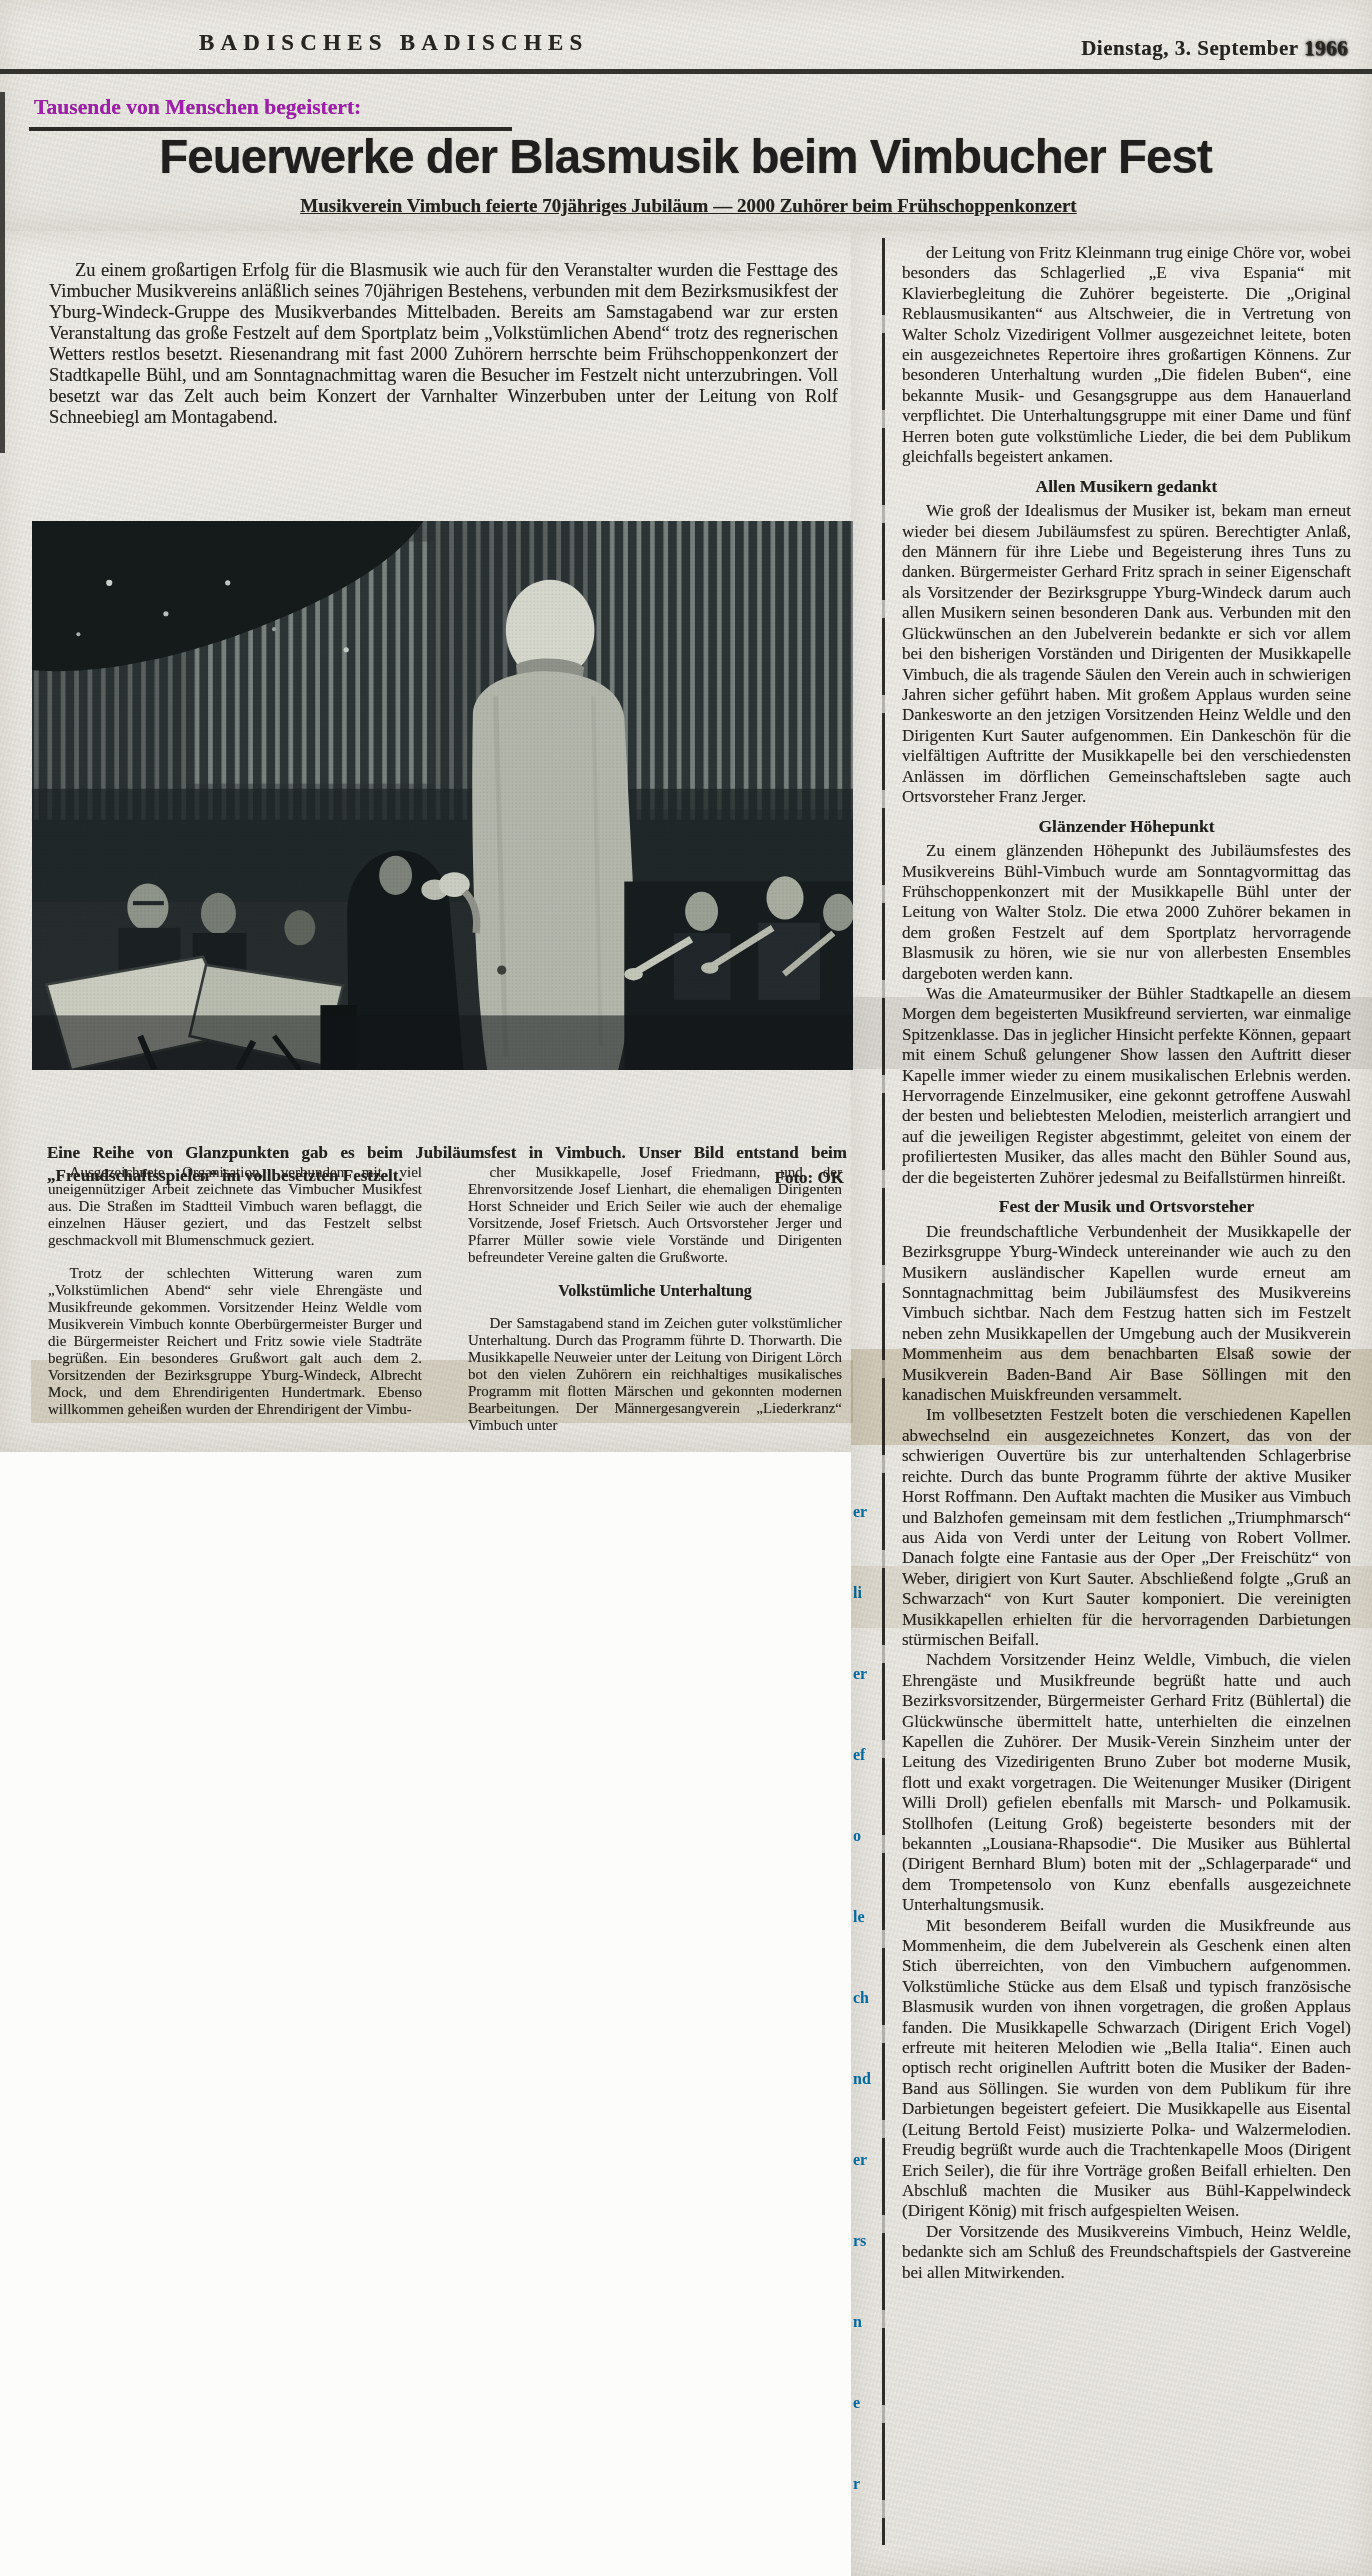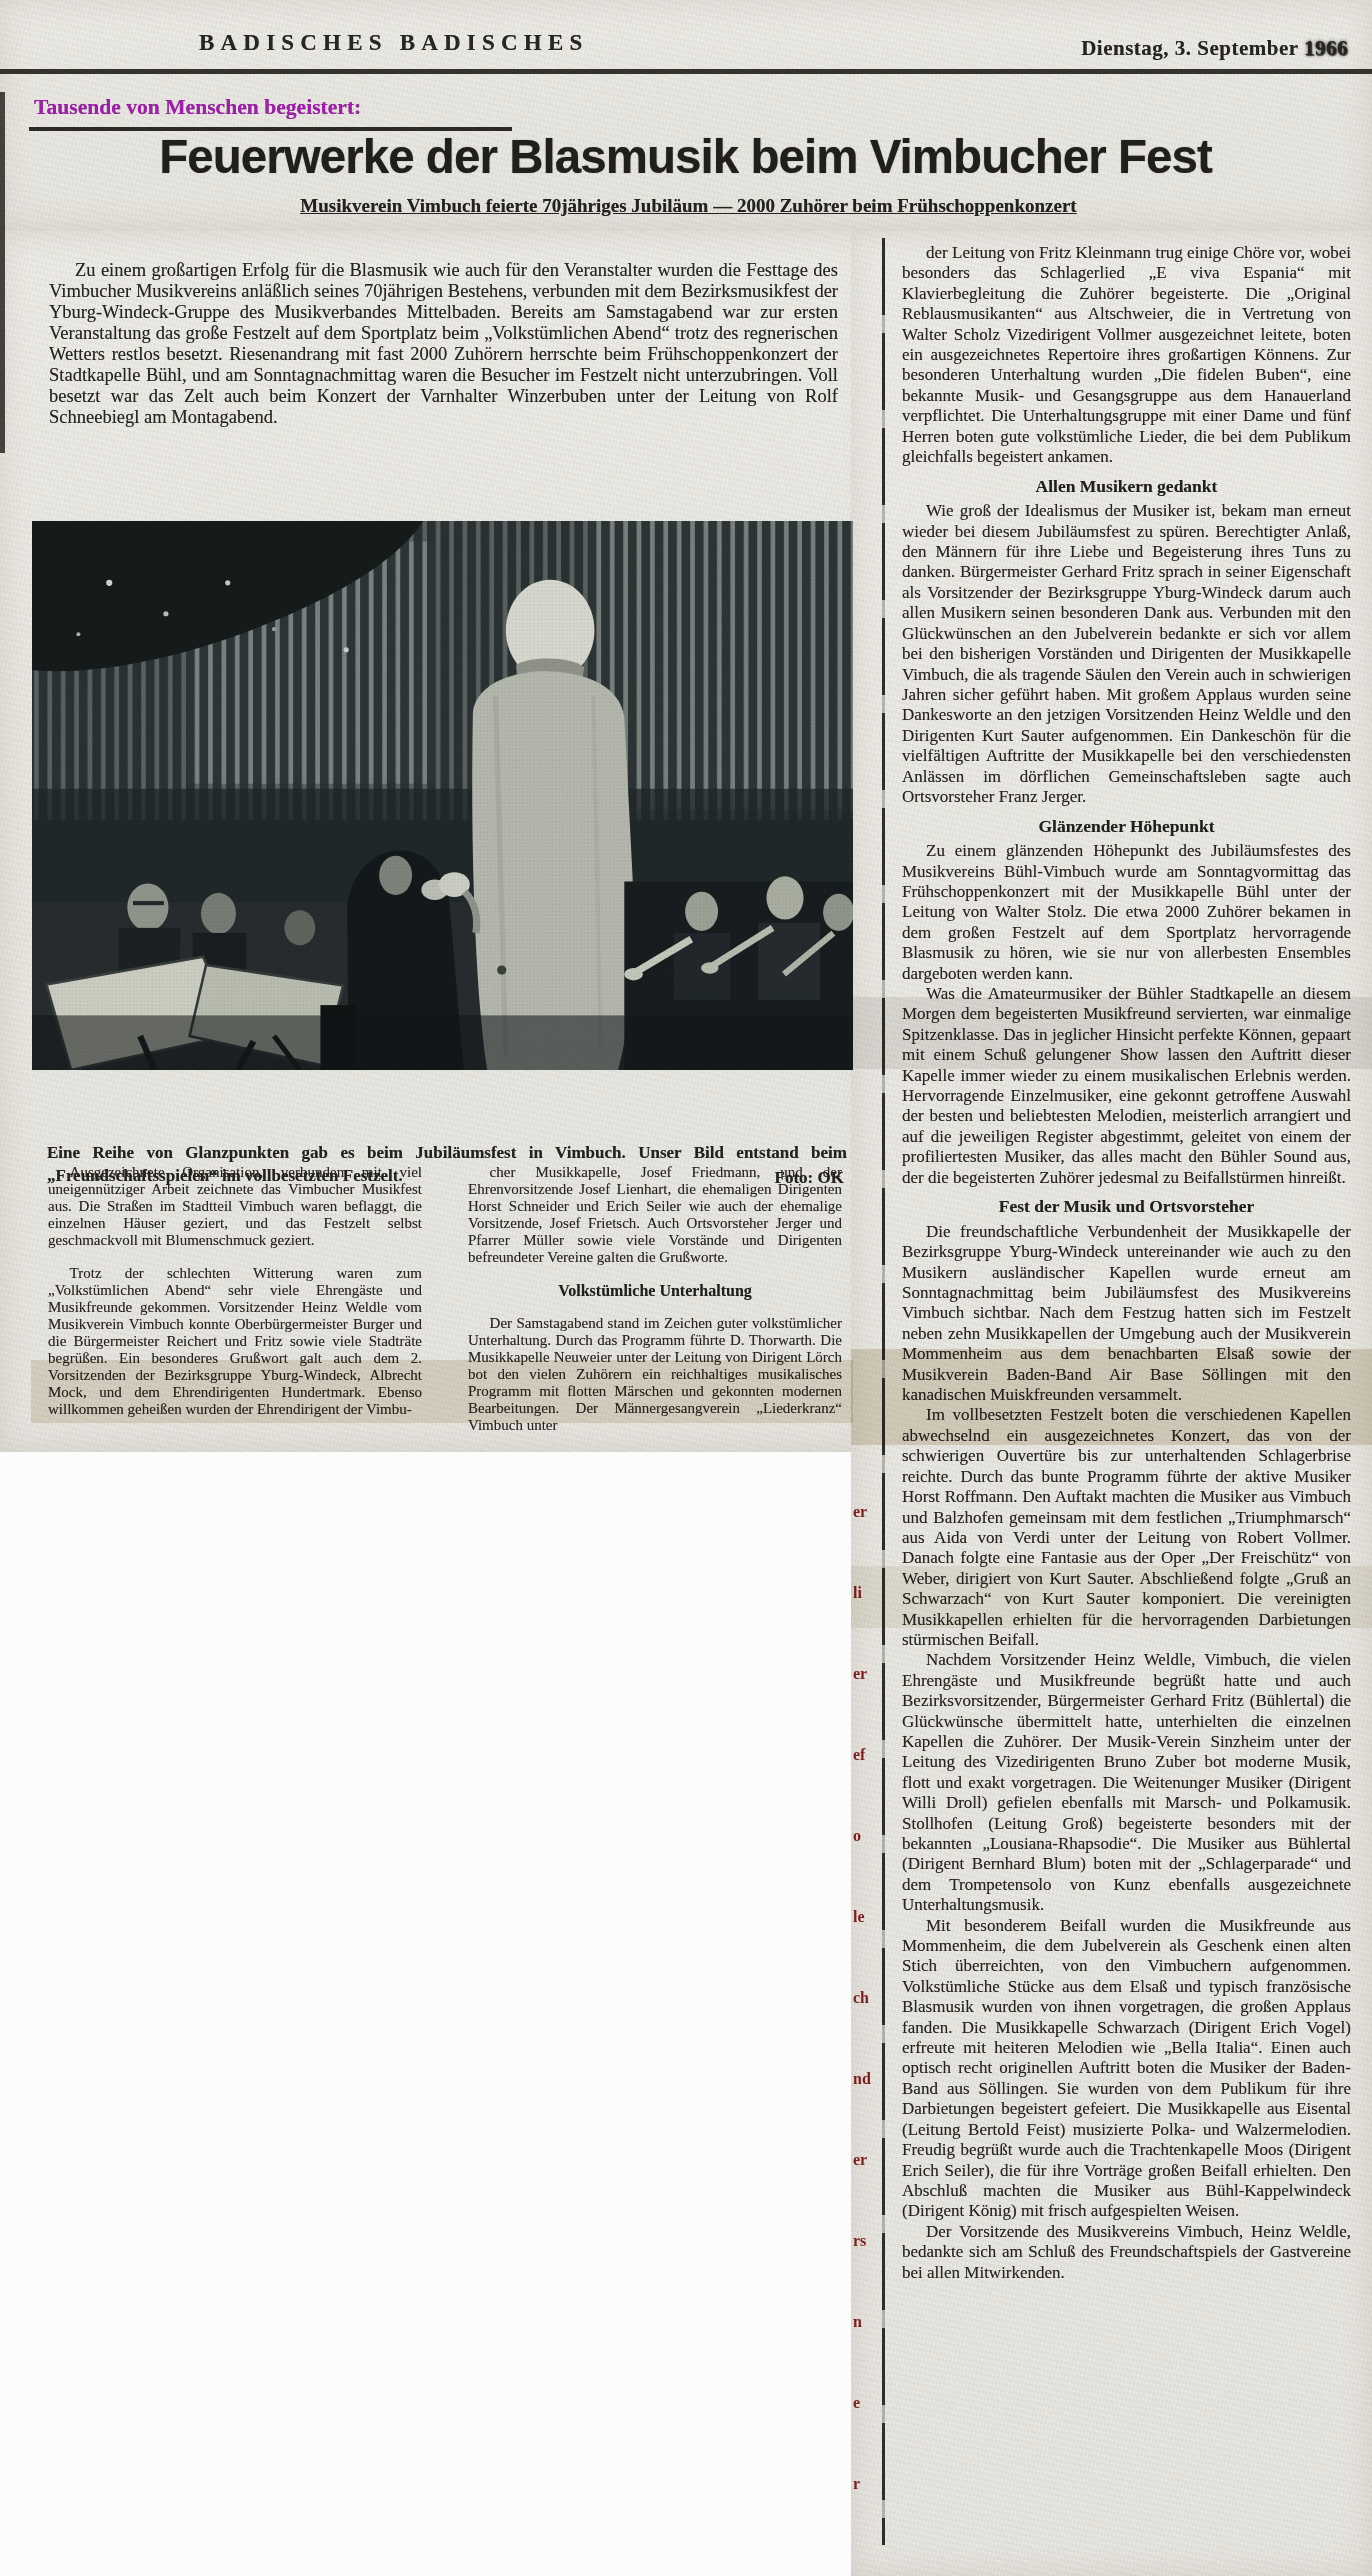--- a/index.html
+++ b/index.html
@@ -70,21 +70,21 @@
     font-weight:bold;font-size:17px;line-height:23px;text-align:justify;
     color:#23221f;text-shadow:0 0 0.5px rgba(35,33,29,.5);
   }
   .caption-credit{position:absolute;right:3.1px;bottom:1px;font-weight:bold;font-size:17px;}
   .vrule{
     width:2.6px;
     background:repeating-linear-gradient(to bottom,#2f2d29 0 77px, rgba(47,45,41,.28) 77px 95px);
   }
   .edge-frags{
     width:20.6px;overflow:hidden;white-space:pre-line;
-    font-size:16px;line-height:81px;color:#7f1d1d;font-weight:bold;
+    font-size:16px;line-height:81px;color:#0369a1;font-weight:bold;
   }
   .tape{mix-blend-mode:multiply;}
   .leftmark{background:#1c1b19;}
   .photo-frame{box-shadow:0 0 0 1px rgba(60,58,52,.25) inset;}
 </style>
 </head>
 <body>
 
 <div class="abs paper" style="left:0;top:0;width:1372px;height:231px;"></div>
 <div class="abs paper" style="left:0;top:231px;width:872px;height:1221px;"></div>

